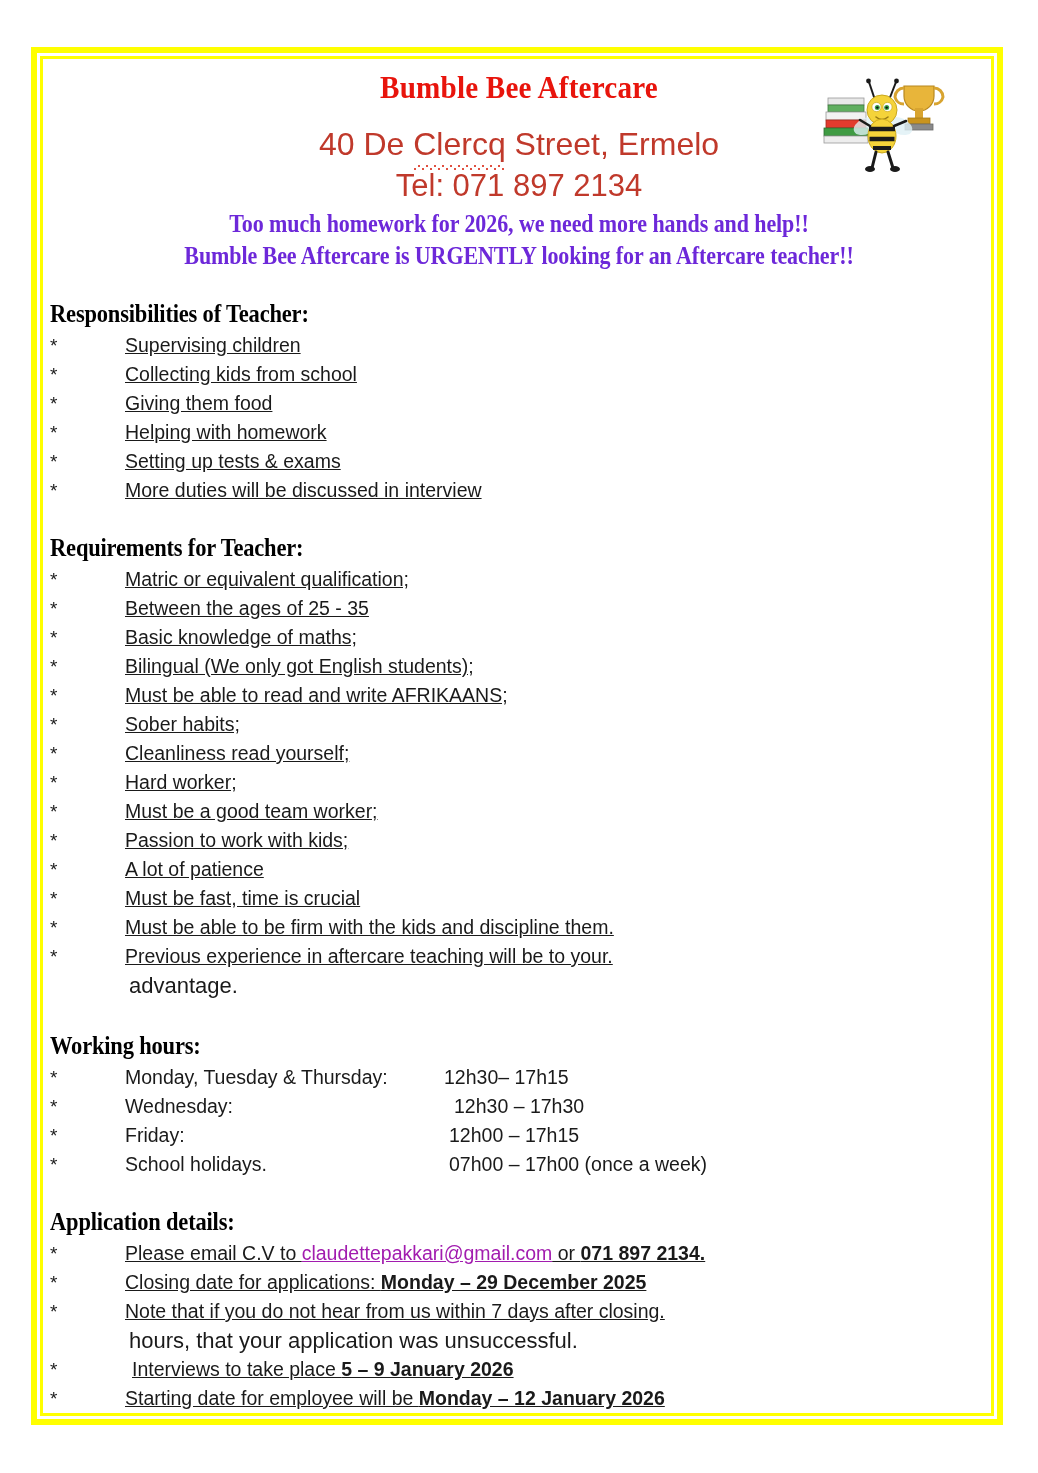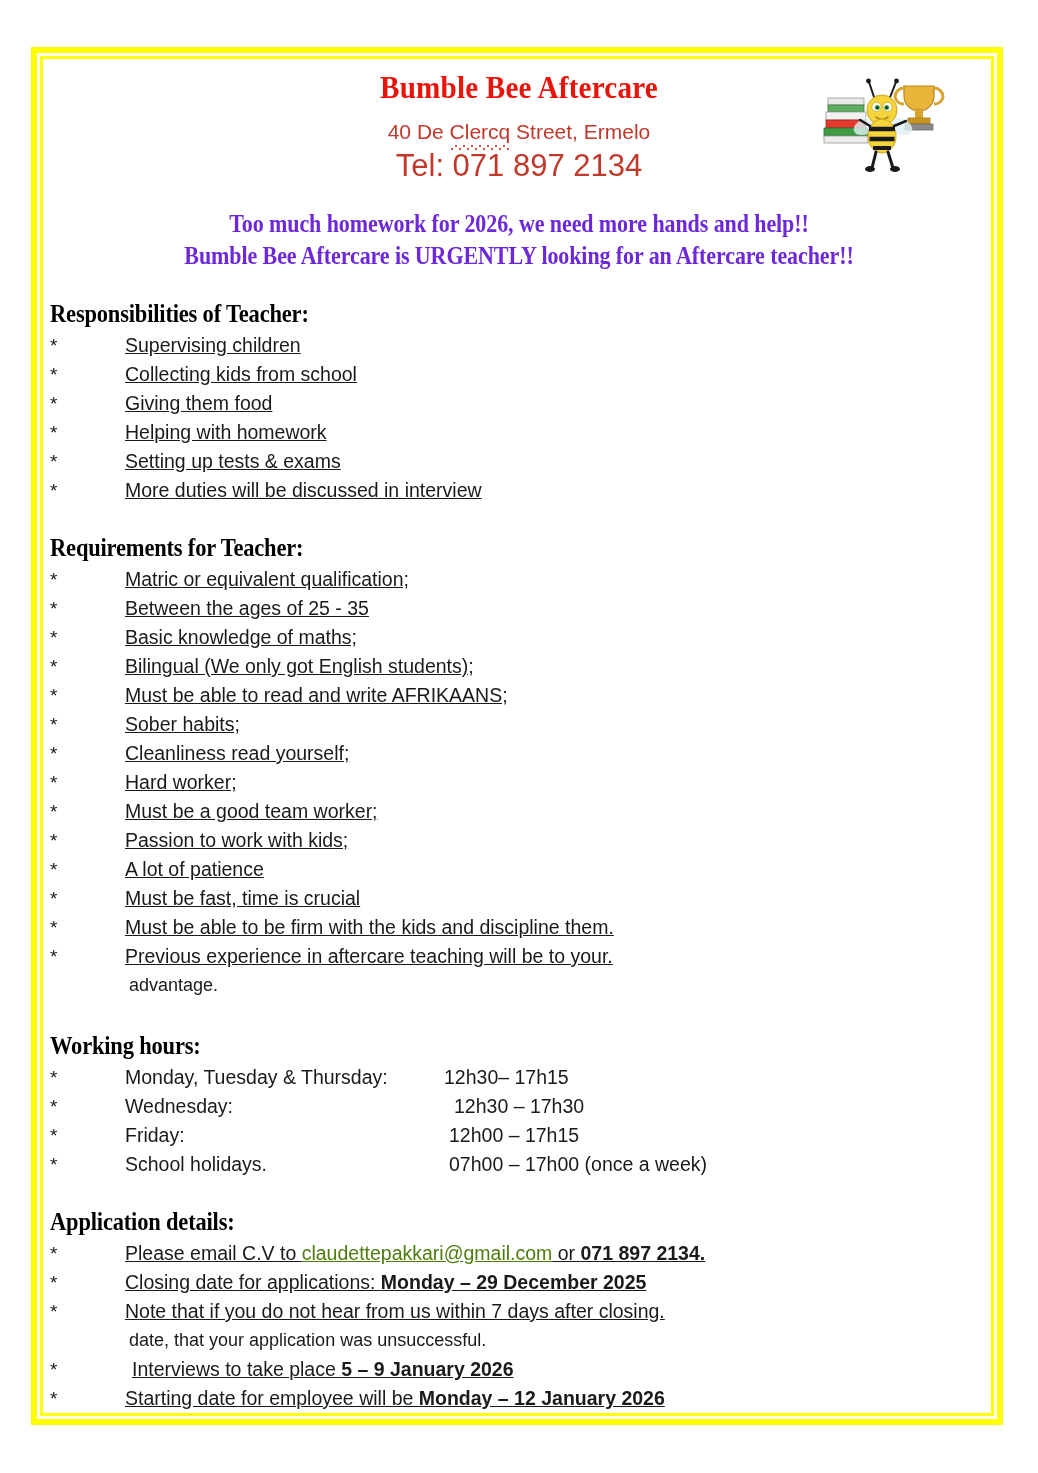--- a/index.html
+++ b/index.html
@@ -56,24 +56,24 @@
     font-family: "Liberation Serif", serif;
     font-weight: bold;
     font-size: 31px;
     color: #e8140c;
     letter-spacing: 0.2px;
     line-height: 1.15;
     transform: scaleX(0.94);
   }
   #address-line {
     font-family: "Liberation Sans", sans-serif;
-    font-size: 21px;
+    font-size: 32px;
     color: #c0392b;
     line-height: 1.3;
-    margin-top: 12px;
+    margin-top: 18px;
     position: relative;
   }
   #phone-line {
     font-family: "Liberation Sans", sans-serif;
     font-size: 31px;
     color: #c0392b;
     line-height: 1.3;
     margin-top: 1px;
   }
   .squiggle {
@@ -156,21 +156,21 @@
   }
   .bullet-row .btext {
     position: absolute;
     left: 75px;
     top: 0;
     text-decoration: underline;
   }
   .cont-row {
     position: relative;
     height: 29px;
-    font-size: 18px;
+    font-size: 22px;
     color: #1a1a1a;
     line-height: 29px;
     white-space: nowrap;
   }
   .cont-row .btext {
     position: absolute;
     left: 79px;
     top: 0;
   }
 
@@ -181,21 +181,21 @@
     top: 0;
   }
   .hours-row .time {
     position: absolute;
     top: 0;
   }
 
   b, .bold { font-weight: bold; }
 
   .email-link {
-    color: #4d7c0f;
+    color: #a21caf;
     text-decoration: underline;
   }
 
   #sec-responsibilities { top: 300px; }
   #sec-requirements     { top: 534px; }
   #sec-hours            { top: 1032px; }
   #sec-application      { top: 1208px; }
 </style>
 </head>
 <body>
@@ -398,21 +398,21 @@
     <div class="bullet-row">
       <span class="star">*</span>
       <span class="btext"><span>Closing date for applications: </span><b>Monday – 29 December 2025</b></span>
     </div>
 
     <div class="bullet-row">
       <span class="star">*</span>
       <span class="btext">Note that if you do not hear from us within 7 days after closing.</span>
     </div>
     <div class="cont-row">
-      <span class="btext">date, that your application was unsuccessful.</span>
+      <span class="btext">hours, that your application was unsuccessful.</span>
     </div>
 
     <div class="bullet-row">
       <span class="star">*</span>
       <span class="btext" style="left:82px;"><span>Interviews to take place </span><b>5 – 9 January 2026</b></span>
     </div>
 
     <div class="bullet-row">
       <span class="star">*</span>
       <span class="btext"><span>Starting date for employee will be  </span><b>Monday – 12 January 2026</b></span>

